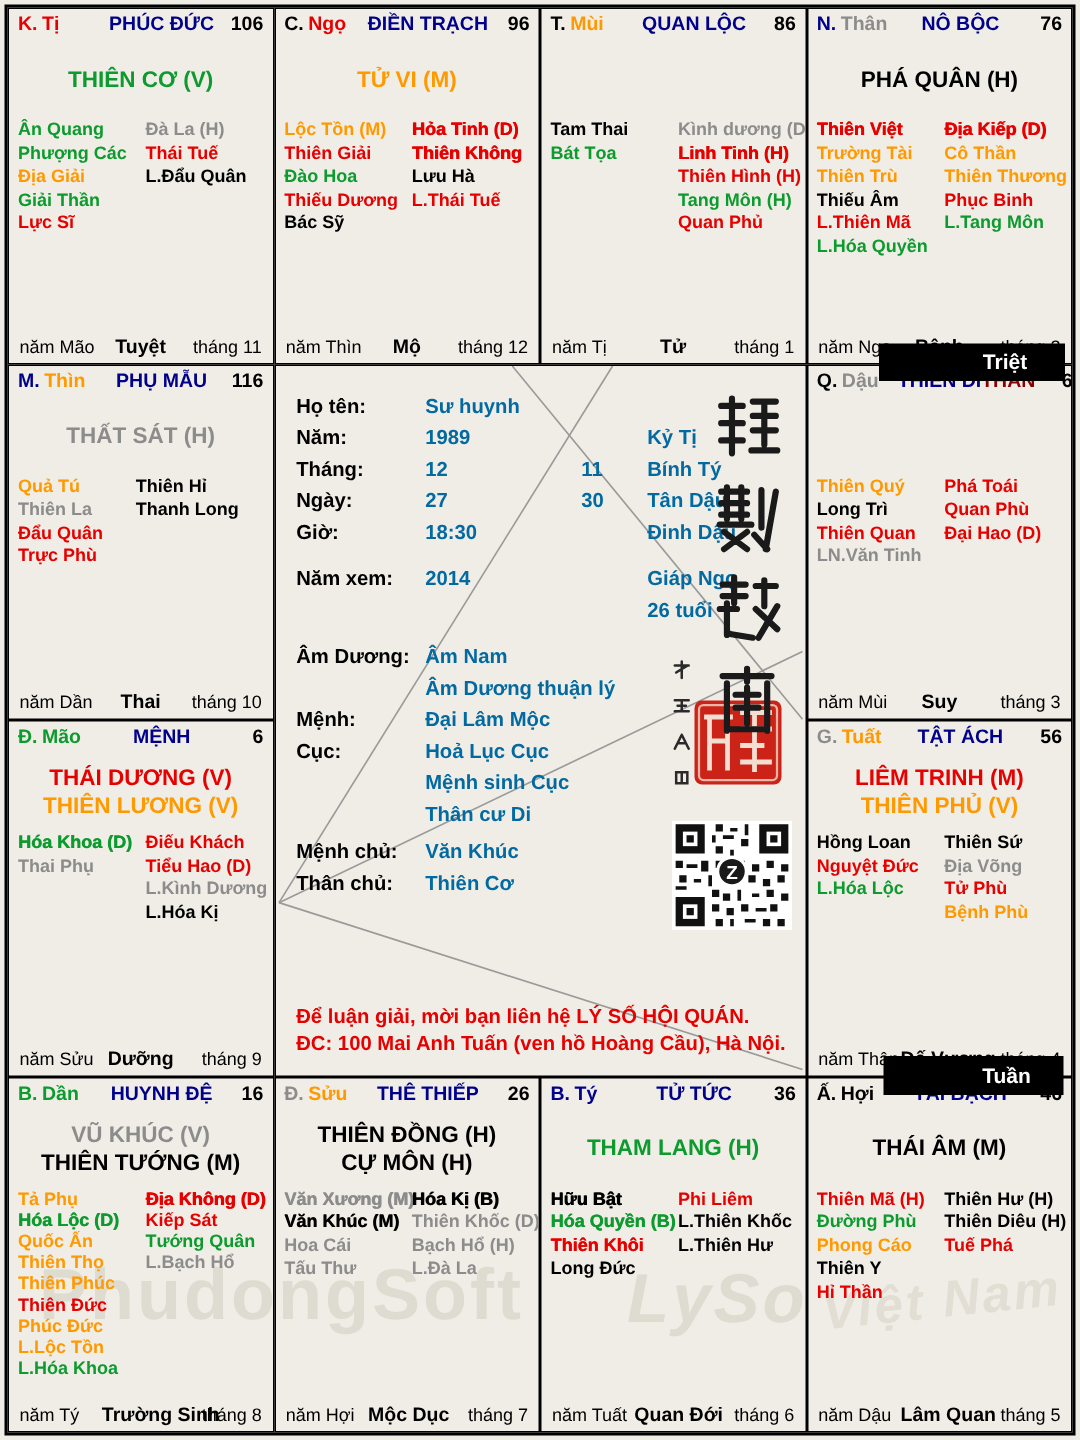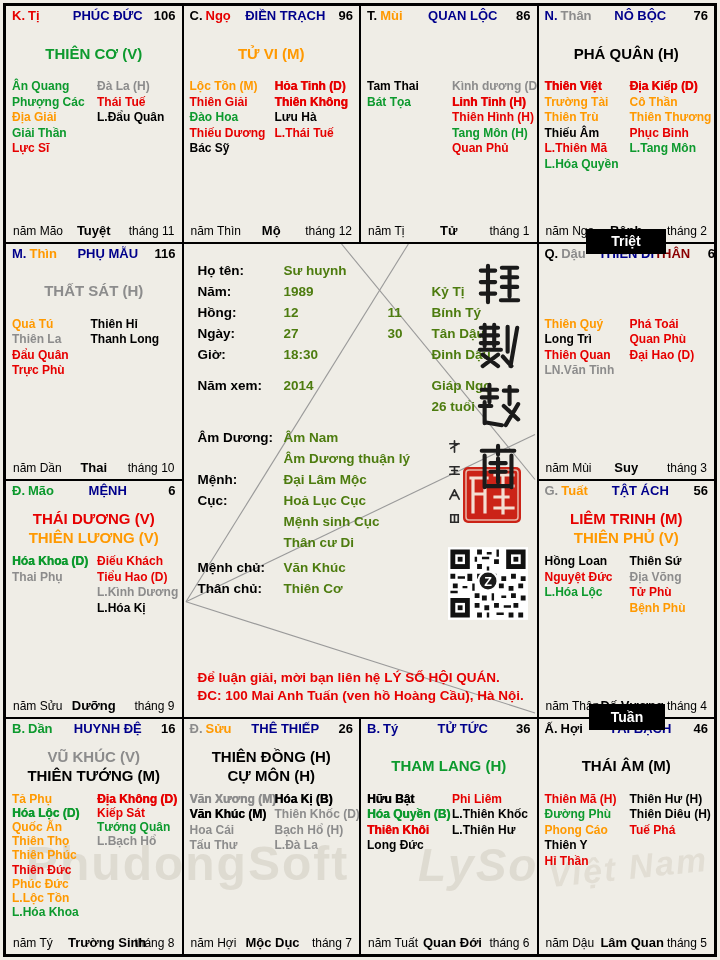--- a/index.html
+++ b/index.html
@@ -36,32 +36,32 @@
   .xb{text-shadow:0.4px 0 0 currentColor;}
   .p-foot{position:absolute;left:7px;right:7px;bottom:4px;display:flex;align-items:baseline;font-size:12px;color:#000;}
   .f-nam{width:34%;}
   .f-vong{width:32%;text-align:center;font-weight:bold;font-size:13px;white-space:nowrap;}
   .f-thang{width:34%;text-align:right;}
   
   .center-lines{position:absolute;inset:0;width:100%;height:100%;z-index:0;}
   .info{position:absolute;left:14px;top:19px;display:grid;grid-template-columns:86px 104px 44px auto;
         font-size:13.5px;font-weight:bold;z-index:2;}
   .info .lab{color:#000;height:21px;white-space:nowrap;}
-  .info .val{color:#4d7c0f;height:21px;white-space:nowrap;}
+  .info .val{color:#0369a1;height:21px;white-space:nowrap;}
   .info .gap{grid-column:1/-1;}
   .callig{position:absolute;top:14px;right:15px;display:flex;flex-direction:column;gap:9px;z-index:3;}
   .callig svg{display:block;}
   .small-callig{position:absolute;left:264px;top:196px;display:flex;flex-direction:column;gap:11px;z-index:3;}
   .seal{position:absolute;left:278px;top:222px;z-index:2;}
   .qr{position:absolute;left:264px;top:303px;z-index:2;}
   .ad{position:absolute;left:14px;bottom:12px;color:#e60000;font-weight:bold;
       font-size:13.5px;line-height:18px;z-index:2;white-space:nowrap;}
   
   .ov-box{position:absolute;background:#000;color:#fff;font-weight:bold;font-size:14px;
-          text-align:center;z-index:6;}
+          text-align:center;z-index:6;padding-left:44px;}
   #triet{left:586px;top:229px;width:80px;height:25px;line-height:25px;}
   #tuan{left:589px;top:704px;width:76px;height:26px;line-height:26px;}
 </style>
 </head>
 <body>
 
 <div class="page">
 
   <div class="wm-layer">
     <div class="wm wm1">PhudongSoft</div>
@@ -444,21 +444,21 @@
 
       <div class="info">
           <div class="lab">Họ tên:</div>
           <div class="val">Sư huynh</div>
           <div class="val"></div>
           <div class="val"></div>
           <div class="lab">Năm:</div>
           <div class="val">1989</div>
           <div class="val"></div>
           <div class="val">Kỷ Tị</div>
-          <div class="lab">Hồng:</div>
+          <div class="lab">Tháng:</div>
           <div class="val">12</div>
           <div class="val">11</div>
           <div class="val">Bính Tý</div>
           <div class="lab">Ngày:</div>
           <div class="val">27</div>
           <div class="val">30</div>
           <div class="val">Tân Dậu</div>
           <div class="lab">Giờ:</div>
           <div class="val">18:30</div>
           <div class="val"></div>

